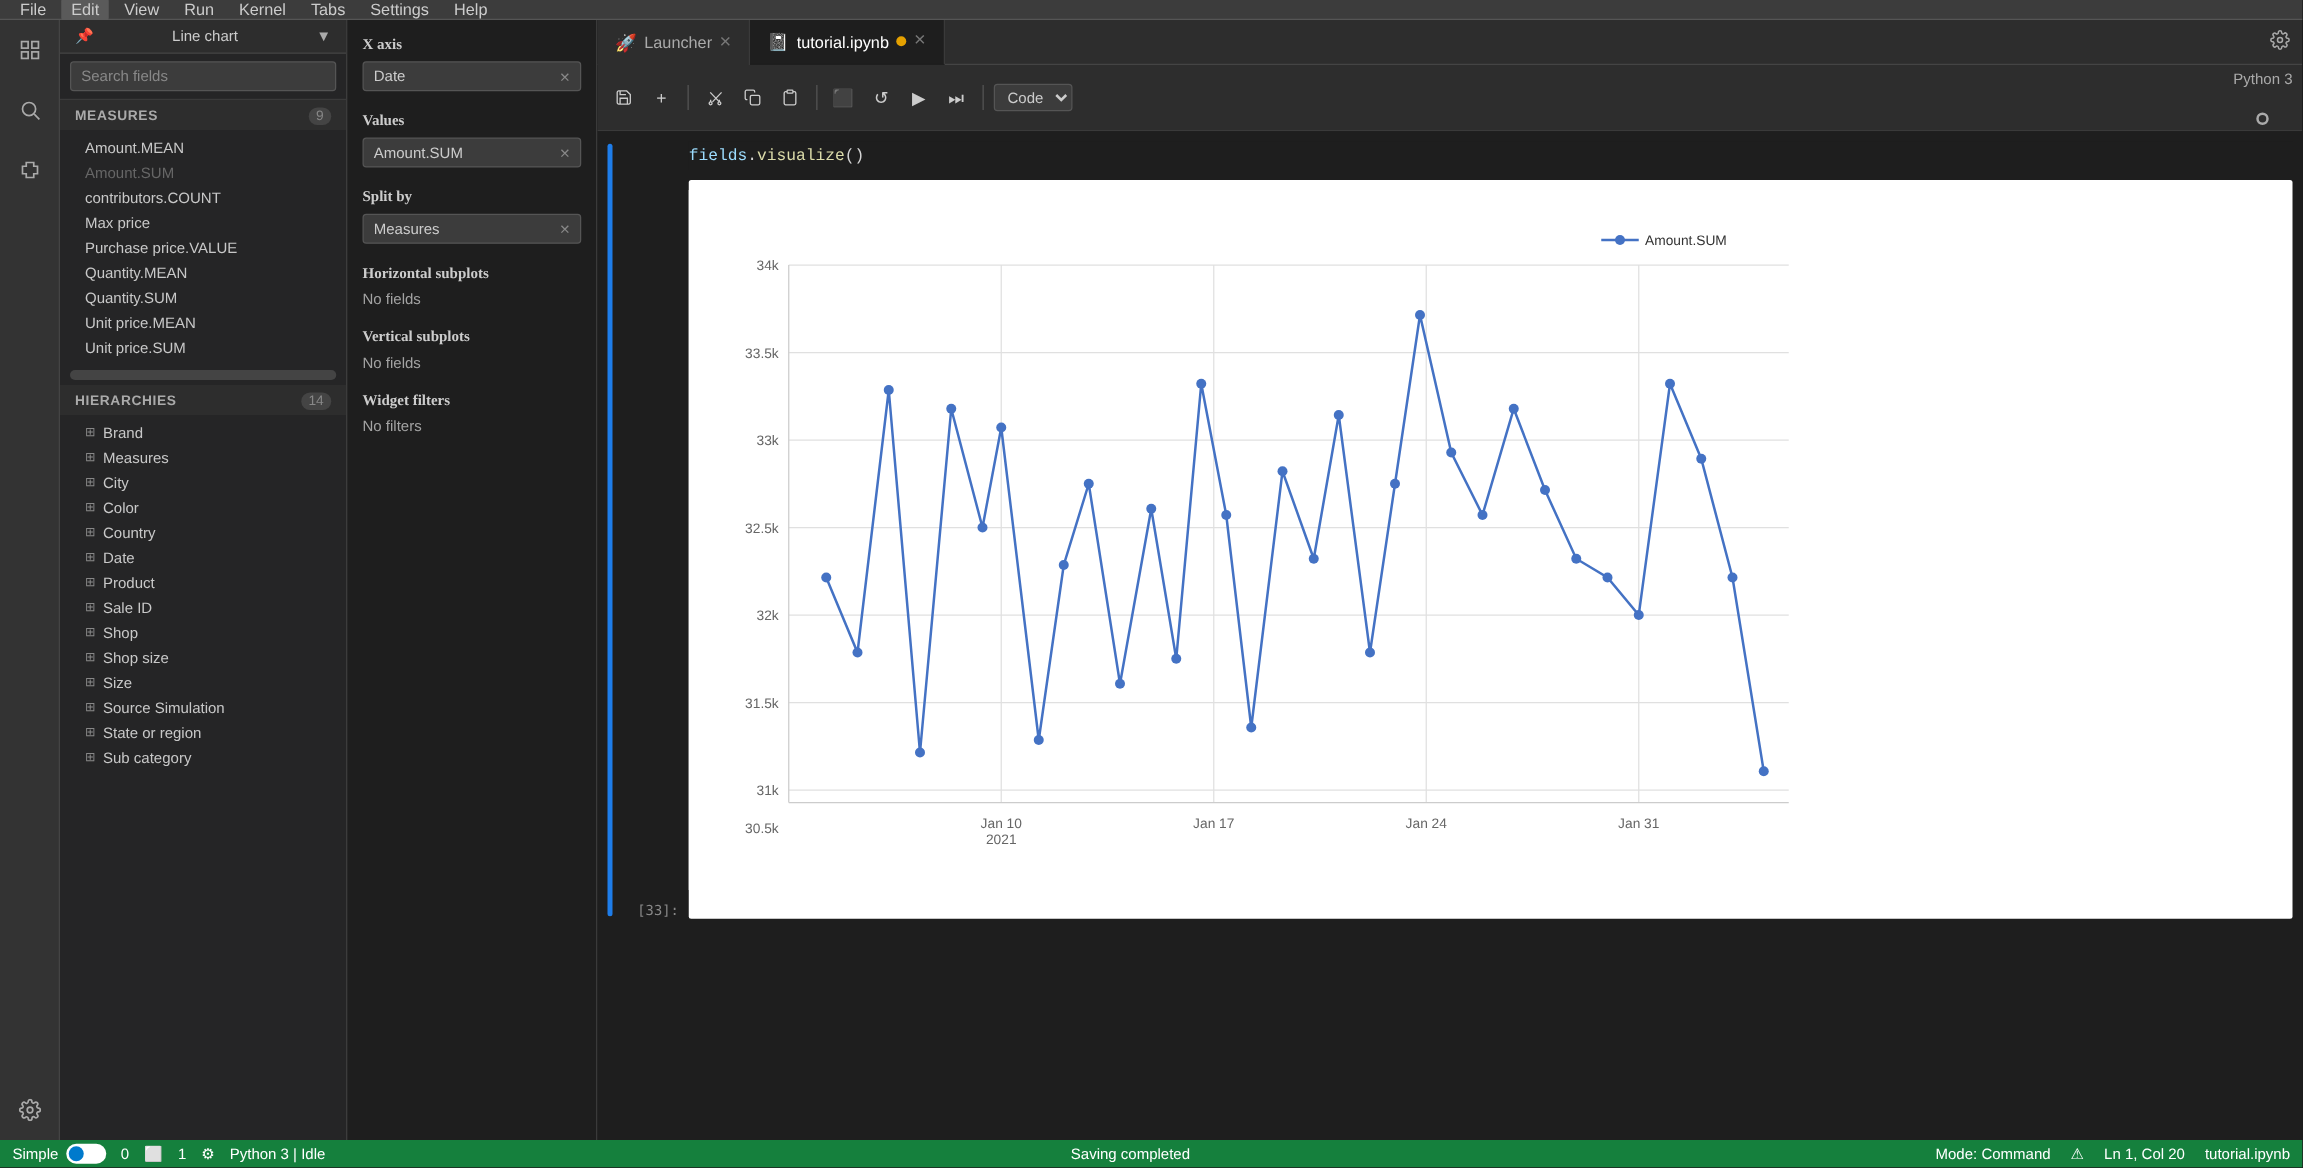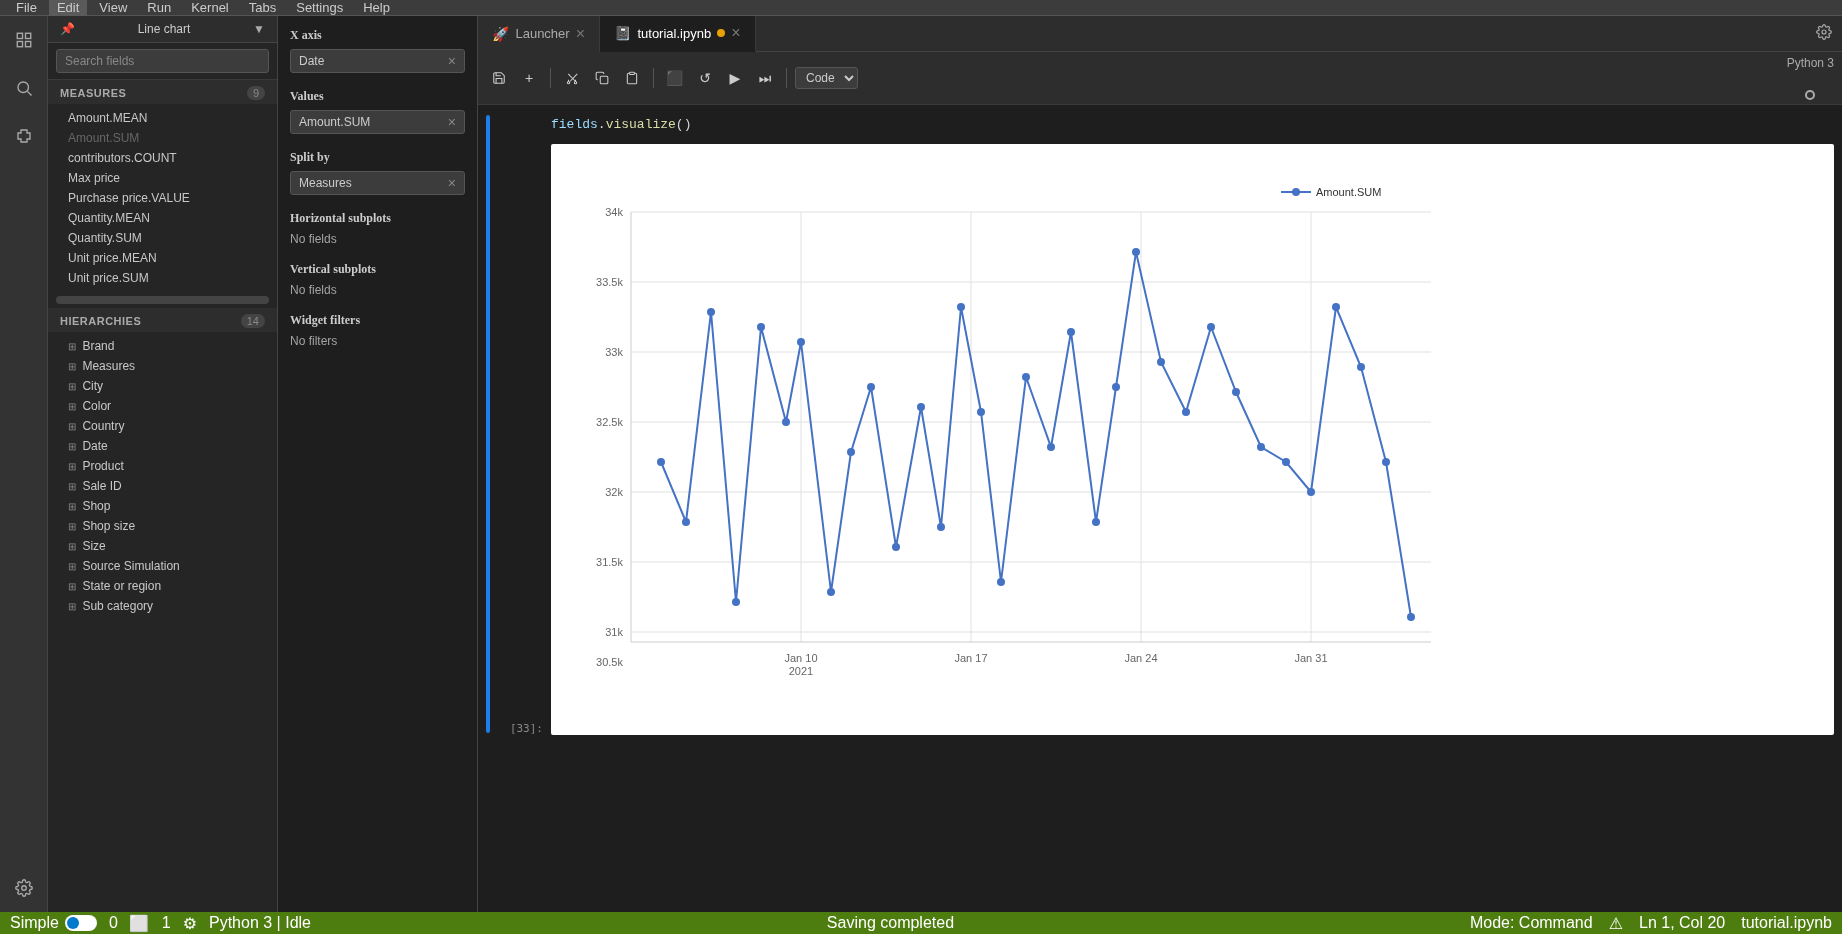--- a/index.html
+++ b/index.html
@@ -65,21 +65,21 @@
 
     
     .cell-area { flex: 1; overflow-y: auto; padding: 8px 0; background: #1e1e1e; }
     .cell { display: flex; align-items: flex-end; gap: 8px; padding: 0 8px; }
     .cell-indicator { width: 4px; background: #1e7dea; align-self: stretch; flex-shrink: 0; border-radius: 2px; margin: 2px 0; }
     .cell-number { color: #888; font-size: 11px; padding-top: 4px; min-width: 45px; text-align: right; font-family: monospace; }
     .cell-content { flex: 1; }
     .cell-input { background: #1e1e1e; font-family: 'Courier New', monospace; font-size: 13px; padding: 4px 0; color: #9cdcfe; }
 
     
-    .status-bar { display: flex; align-items: center; justify-content: space-between; background: #4d7c0f; height: 22px; padding: 0 10px; font-size: 16px; color: #fff; }
+    .status-bar { display: flex; align-items: center; justify-content: space-between; background: #15803d; height: 22px; padding: 0 10px; font-size: 12px; color: #fff; }
     .status-left { display: flex; align-items: center; gap: 12px; }
     .status-right { display: flex; align-items: center; gap: 16px; }
     .status-toggle { display: flex; align-items: center; gap: 6px; }
     .toggle-switch { width: 32px; height: 16px; background: #fff; border-radius: 8px; cursor: pointer; position: relative; }
     .toggle-knob { width: 12px; height: 12px; background: #007acc; border-radius: 50%; position: absolute; top: 2px; left: 2px; }
 
     .panel-scroll { height: 8px; background: #444; border-radius: 4px; margin: 4px 8px; cursor: pointer; }
   </style>
 </head>
 <body>

